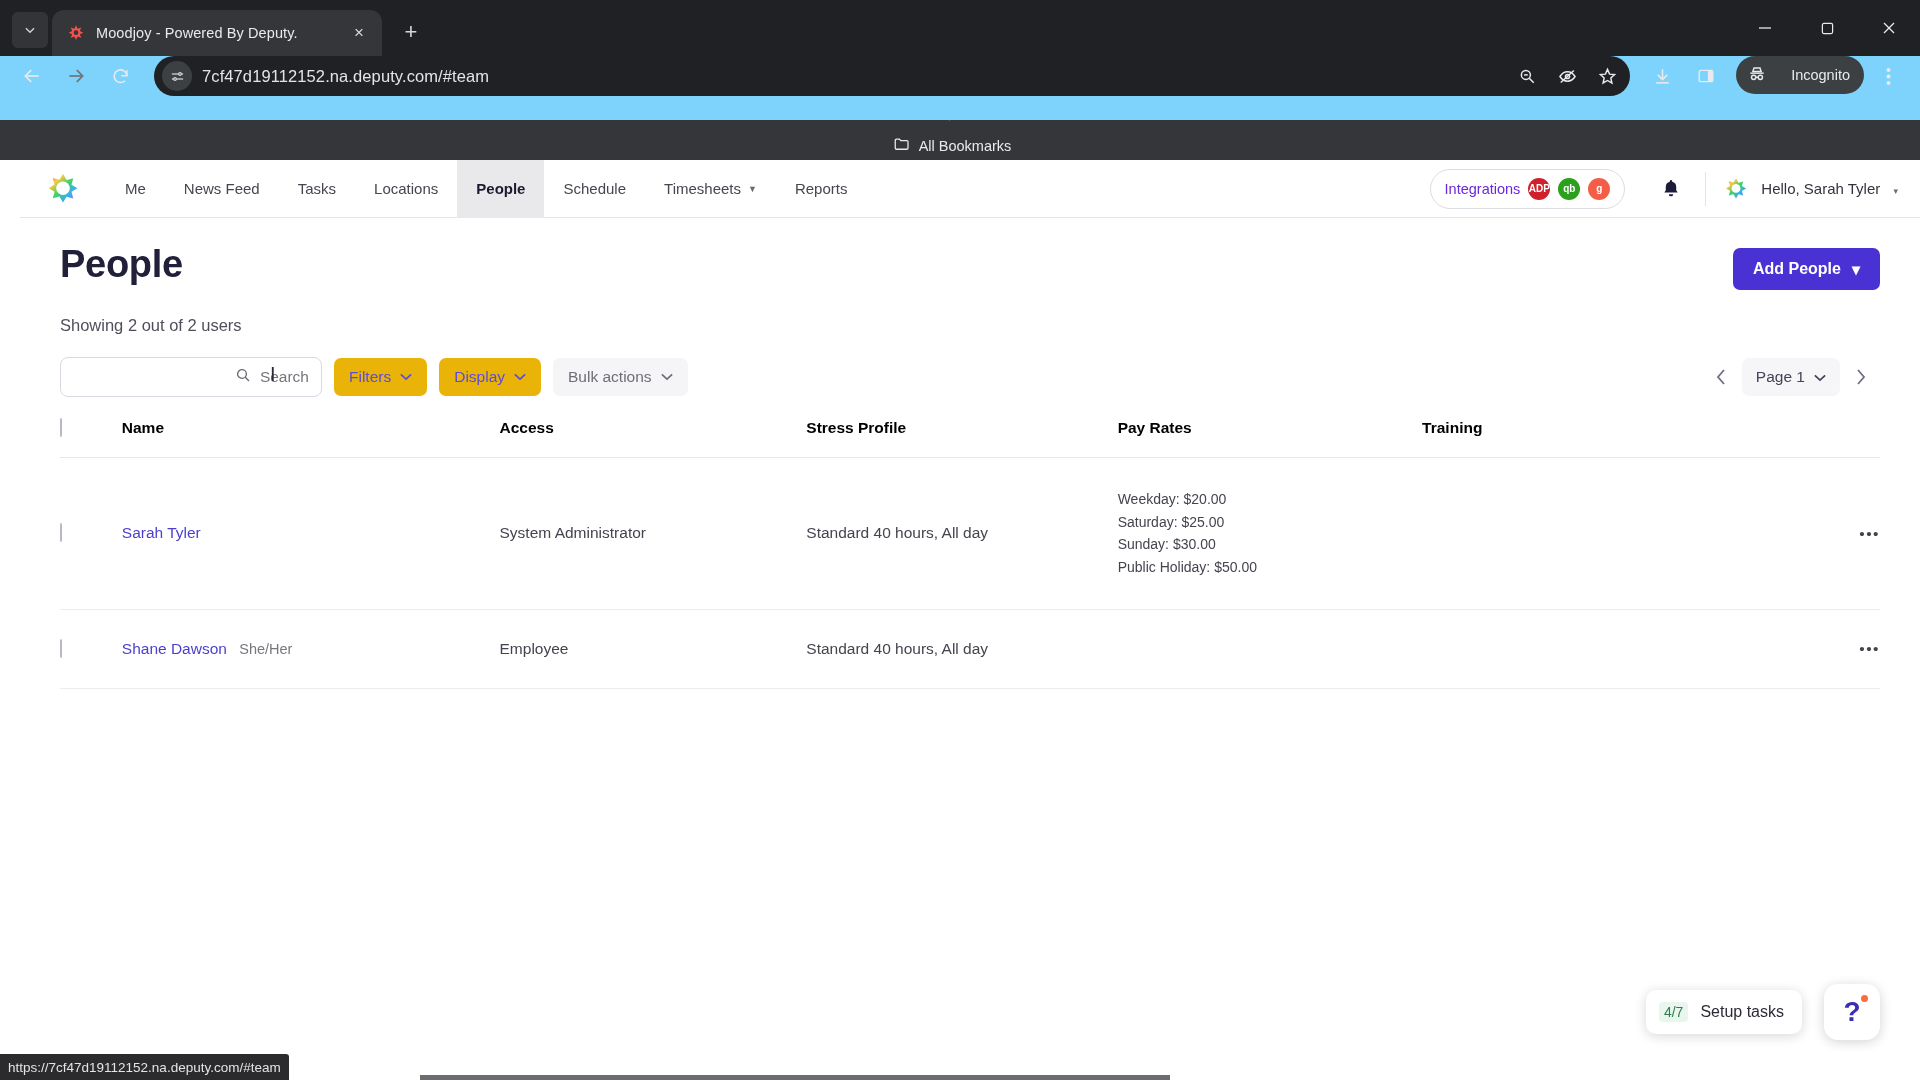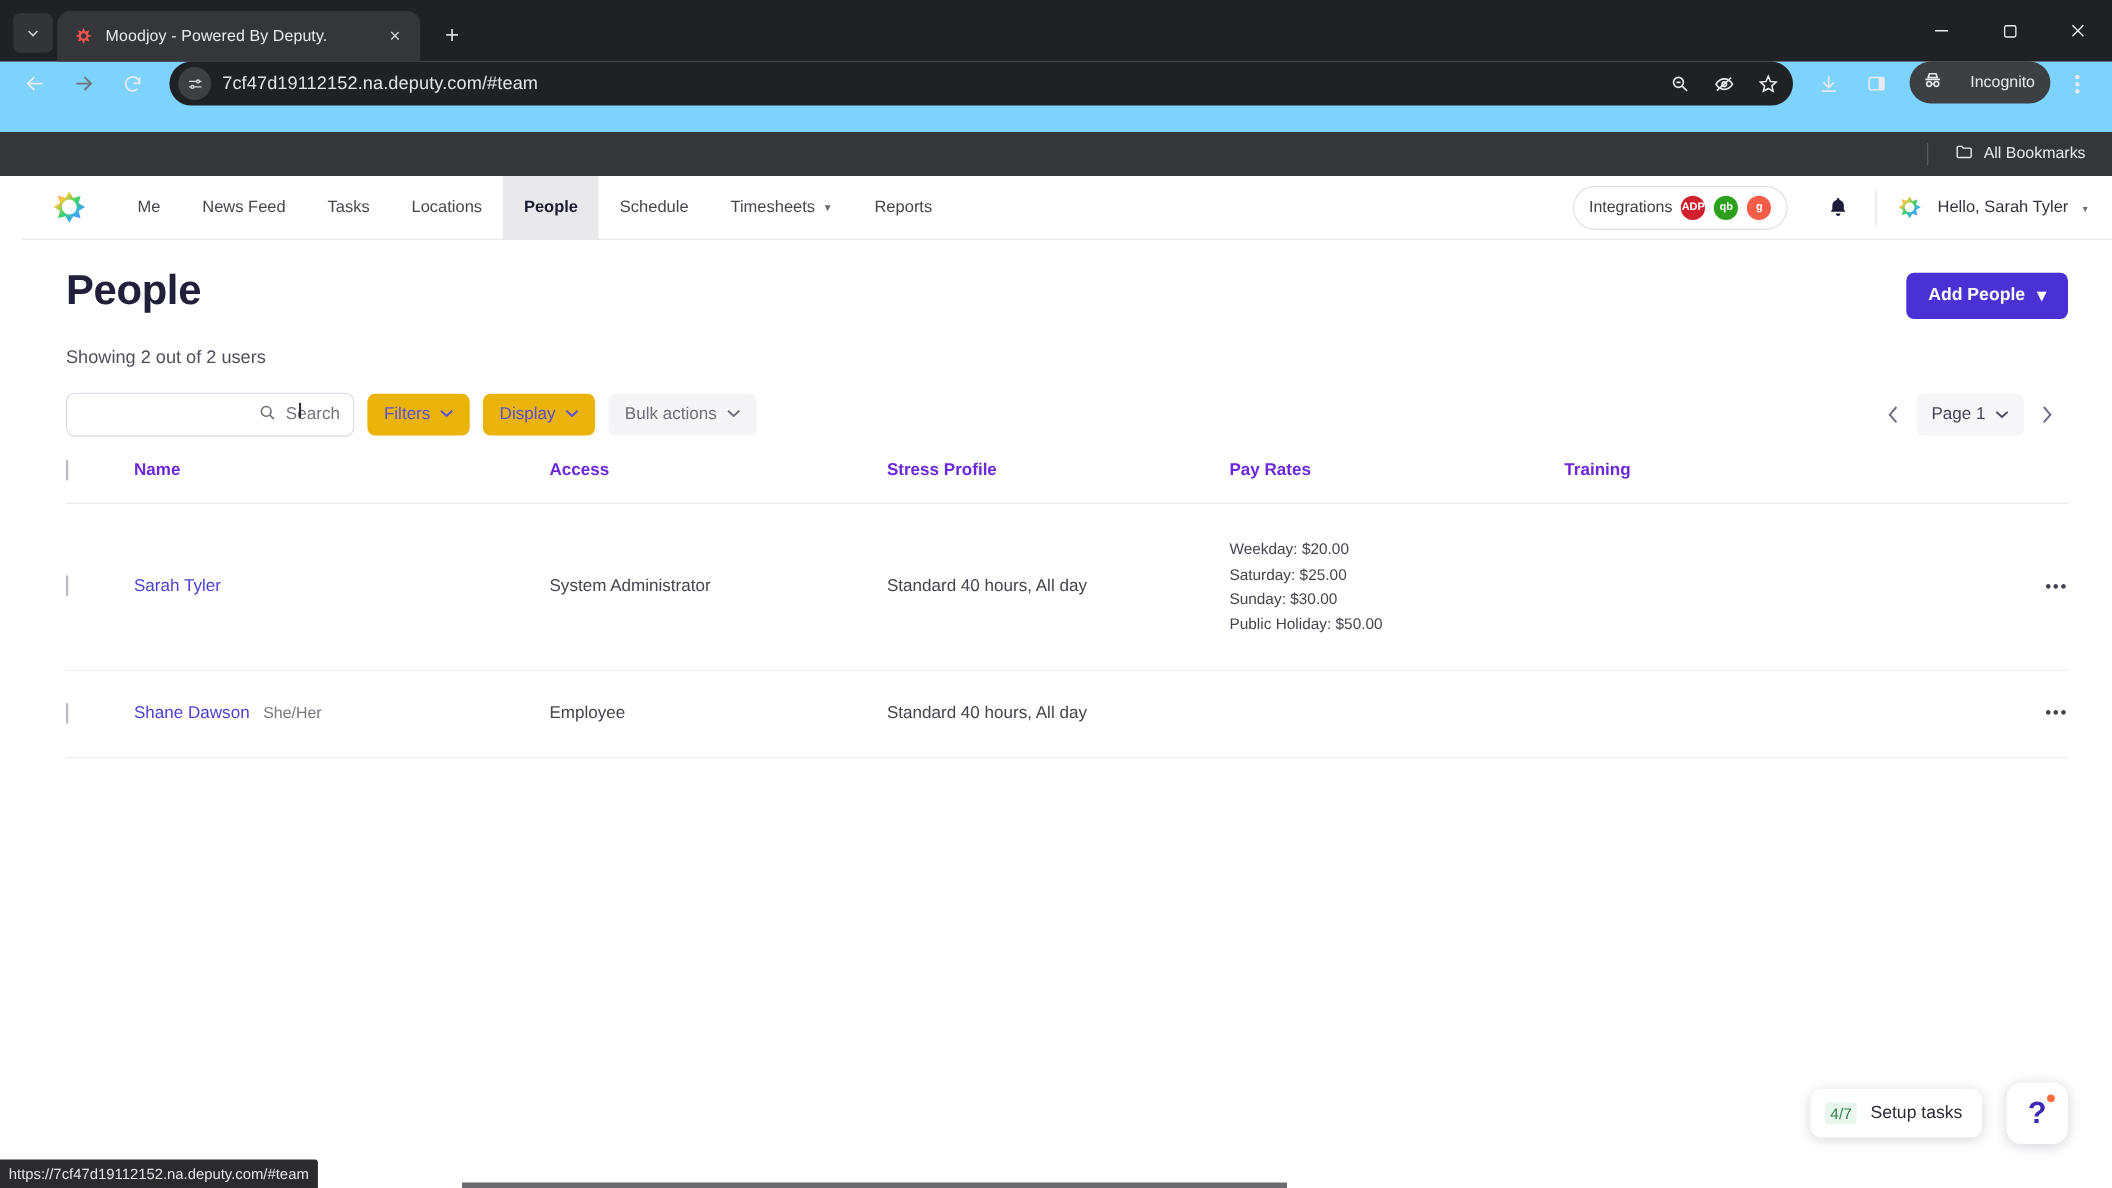--- a/index.html
+++ b/index.html
@@ -63,21 +63,21 @@
   .omni-right { position:absolute; right: 10px; display:flex; align-items:center; gap: 14px; }
   .omni-ico { width:26px;height:26px; display:flex;align-items:center;justify-content:center; color:#e8eaed; }
   .tb-ico { width: 40px; height:40px; display:flex;align-items:center;justify-content:center; color:#e8eaed; }
   .incognito-pill {
     height: 38px; border-radius: 19px; background: #3c4043; display:flex; align-items:center;
     gap: 24px; padding: 0 14px 0 11px; margin-left: 6px; color:#e8eaed; font-size: 14.5px;
   }
 
   .bookmarkbar {
     height: 40px; background: #35363a; display:flex; align-items:center; justify-content:flex-end;
-    padding-right: 16px; gap: 10px;
+    padding-right: 16px; gap: 10px; flex-direction: column;
   }
   .bm-sep { width:1px; height:20px; background:#5f6165; margin-right:6px; }
   .bm-item { display:flex; align-items:center; gap:8px; color:#e8eaed; font-size:14.5px; padding: 4px 8px; border-radius:4px;}
 
   
   .viewport { height: calc(1080px - 56px - 64px - 40px); background:#fff; position:relative; overflow:hidden;padding-left:20px;}
 
   .appnav {
     height: 58px; border-bottom: 1px solid #e6e6ea; display:flex; align-items:center;
     padding: 0 22px 0 0; background:#fff;
@@ -88,21 +88,21 @@
     display:flex; align-items:center; padding: 0 19px; font-size: 15px; color:#46464f;
     height:58px; white-space:nowrap;
   }
   .navitem.active { background:#e9e9ec; color:#1b1b2f; font-weight:700; }
   .navitem .caret { margin-left:7px; font-size:9px; color:#6b6b76; }
   .nav-right { margin-left:auto; display:flex; align-items:center; gap: 0; }
   .integrations {
     height: 40px; border:1px solid #dcdce3; border-radius: 20px; display:flex; align-items:center;
     gap: 8px; padding: 0 14px; margin-right: 26px;
   }
-  .integrations .lbl { font-size: 14.5px; color:#404040; }
+  .integrations .lbl { font-size: 14.5px; color:#6d28d9; }
   .int-badge { width: 22px; height:22px; border-radius:50%; display:flex;align-items:center;justify-content:center;
                font-size:10px; font-weight:700; color:#fff; }
   .bell { width:40px;height:40px;display:flex;align-items:center;justify-content:center;margin-right:14px;}
   .nav-div { width:1px; height:34px; background:#e2e2e8; margin-right:16px;}
   .useravatar { width:28px;height:28px;margin-right:11px; }
   .username { font-size:15px; color:#33333f; }
   .username .caret { margin-left:9px; font-size:9px; color:#6b6b76; }
 
   .page { padding: 0 40px; position:relative; height: calc(100% - 58px); }
 
@@ -130,21 +130,21 @@
   .pill-btn .caret { font-size: 11px; }
 
   .pager { margin-left:auto; display:flex; align-items:center; gap: 2px; }
   .pg-arrow { width: 38px; height: 38px; display:flex;align-items:center;justify-content:center;
               color:#6e6e86; font-size: 17px; }
   .pg-label { height:38px; padding: 0 14px; display:flex;align-items:center;gap:9px;
               font-size: 15.5px; color:#43435a; background:#f6f6f8; border-radius: 7px;}
 
   table.people { width: 100%; border-collapse: collapse; margin-top: 22px; table-layout: fixed; }
   table.people th {
-    text-align: left; font-size: 15.5px; font-weight: 700; color:#6d28d9;
+    text-align: left; font-size: 15.5px; font-weight: 700; color:#000000;
     padding: 0 0 20px 0; border-bottom: 1px solid #e7e7ed;
   }
   table.people td {
     font-size: 15.5px; color:#44444f; padding: 30px 0; border-bottom: 1px solid #ececf1;
     vertical-align: middle;
   }
   col.c-check { width: 54px; } col.c-name { width: 330px; } col.c-access { width: 268px; }
   col.c-stress { width: 272px; } col.c-pay { width: 266px; } col.c-train { width: 280px; }
   col.c-menu { width: 120px; }
 

